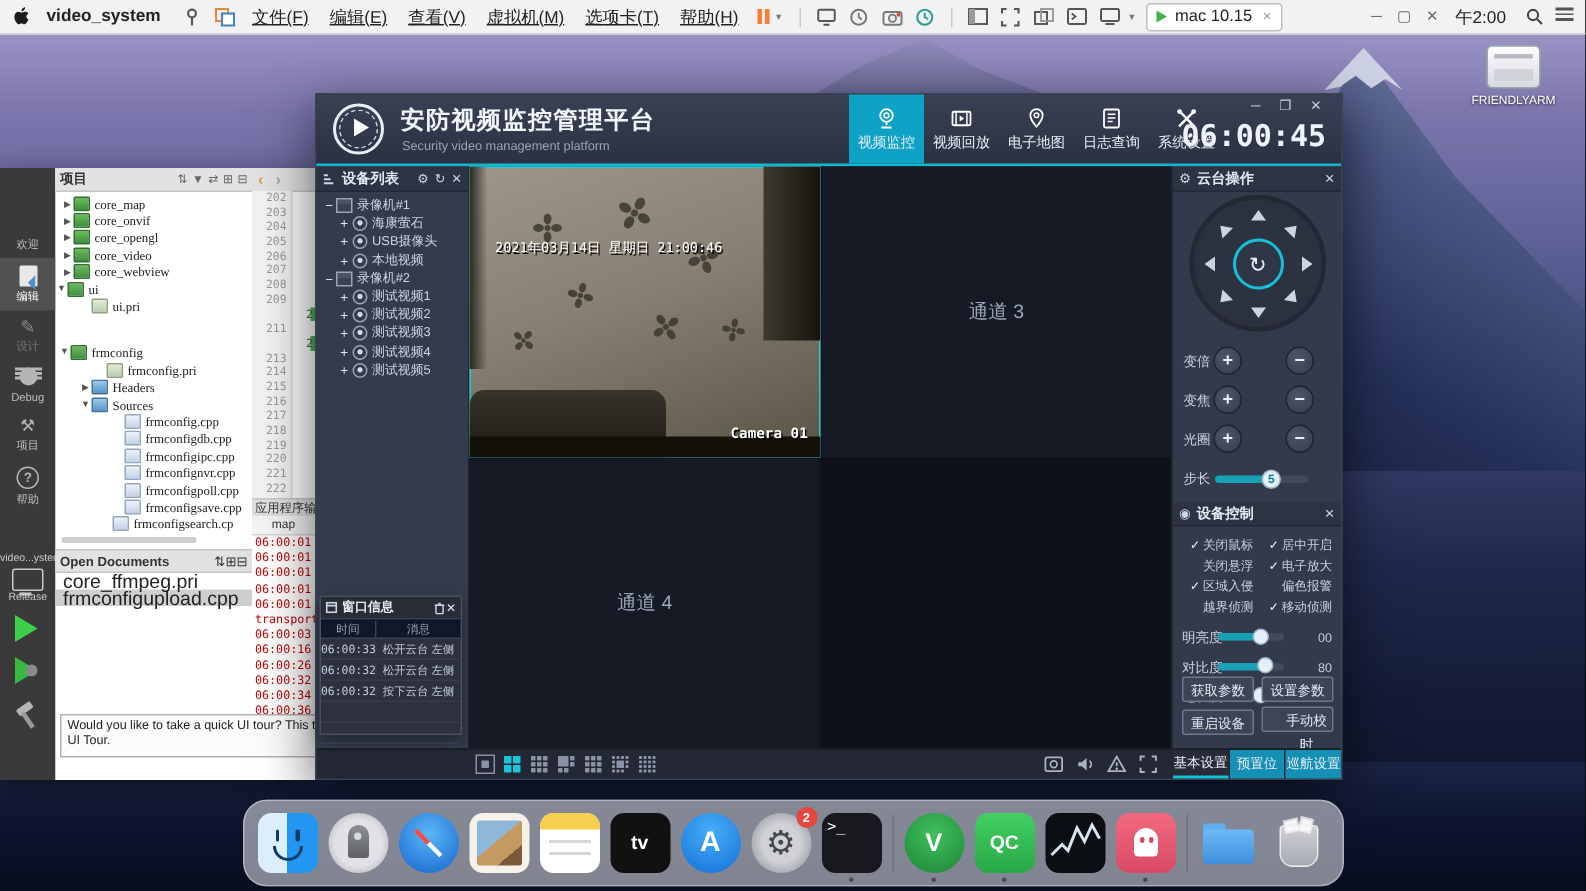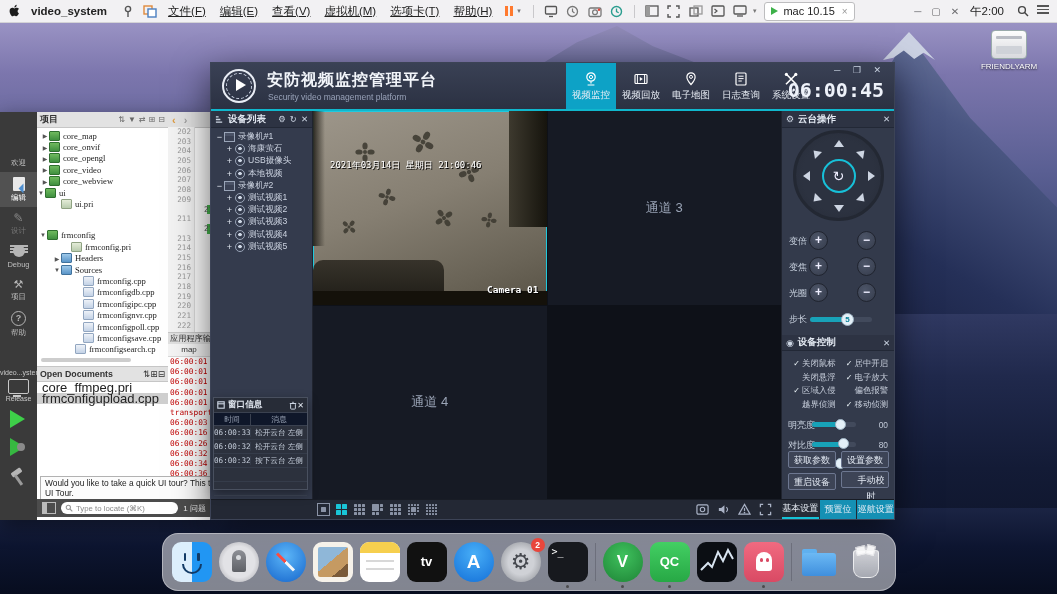--- a/index.html
+++ b/index.html
@@ -644,33 +644,20 @@
           <div class="ol">06:00:26</div>
           <div class="ol">06:00:32</div>
           <div class="ol">06:00:34</div>
           <div class="ol">06:00:36</div>
         </div>
     </div>
 
     <div class="qt-tip">
       <div>Would you like to take a quick UI tour? This tour hig</div>
       <div>UI Tour.</div>
-    </div>
-    <div class="qt-locator">
-      <span class="ql-ic">
-          <i></i>
-        </span>
-      <span class="ql-input">
-        <svg width="8" height="8" viewBox="0 0 12 12" style="margin-right:3px;flex:none;">
-            <circle cx="5" cy="5" r="3.2" fill="none" stroke="#999" stroke-width="1.6"></circle>
-            <line x1="7.5" y1="7.5" x2="11" y2="11" stroke="#999" stroke-width="1.6"></line>
-          </svg>
-        <span>Type to locate (⌘K)</span>
-      </span>
-      <span class="ql-issues">1 问题</span>
     </div>
   </div>
 
   <div class="app">
     <div class="app-header">
       <div class="logo">
           <div class="inner"></div>
           <div class="ply"></div>
         </div>
       <div class="app-title">安防视频监控管理平台</div>

